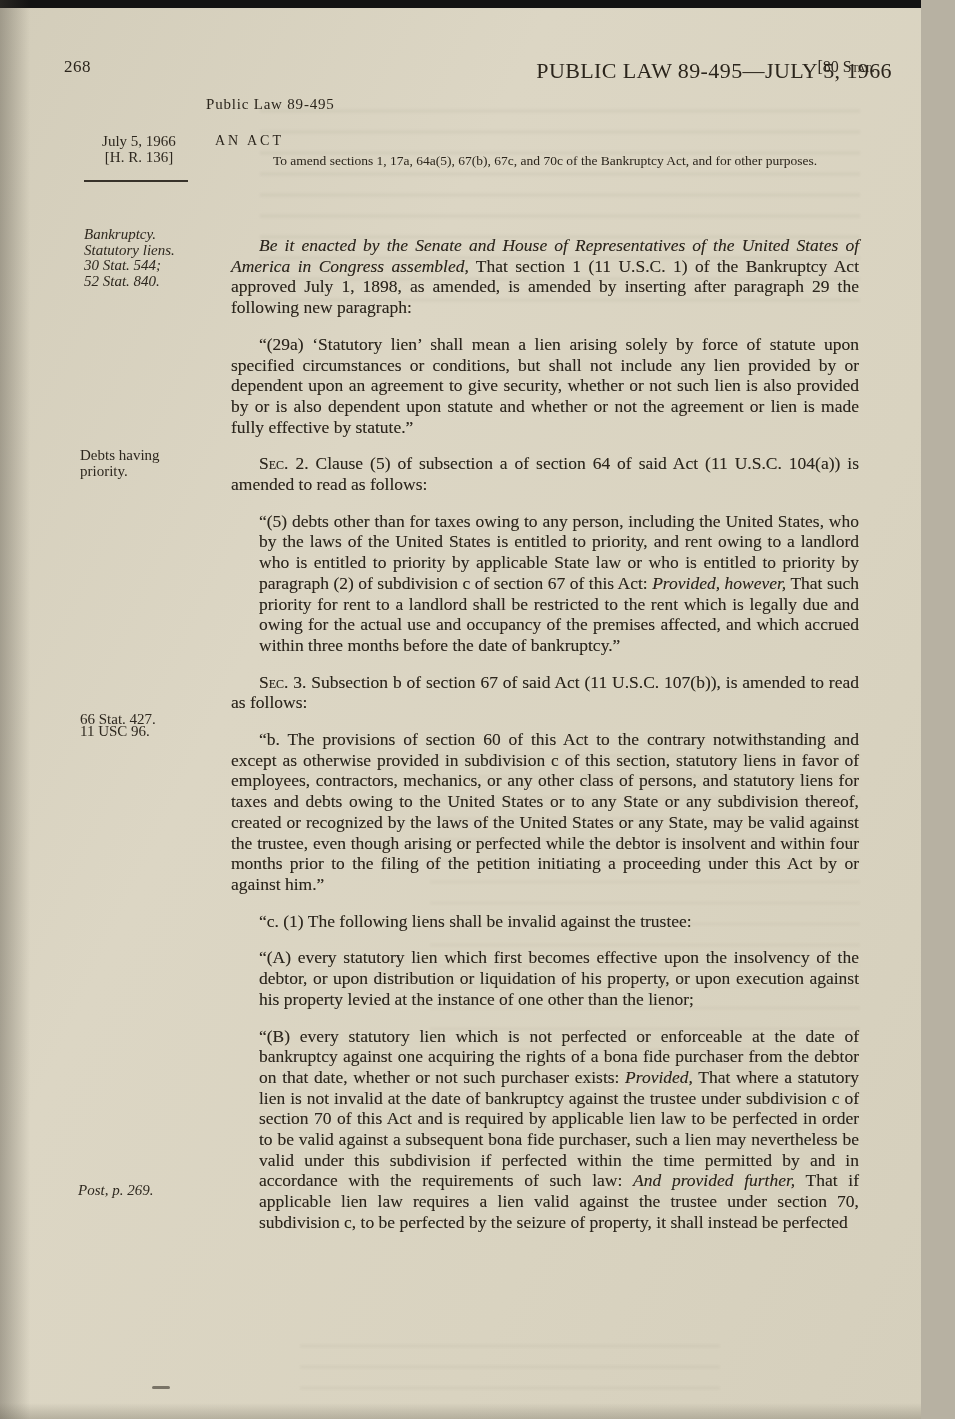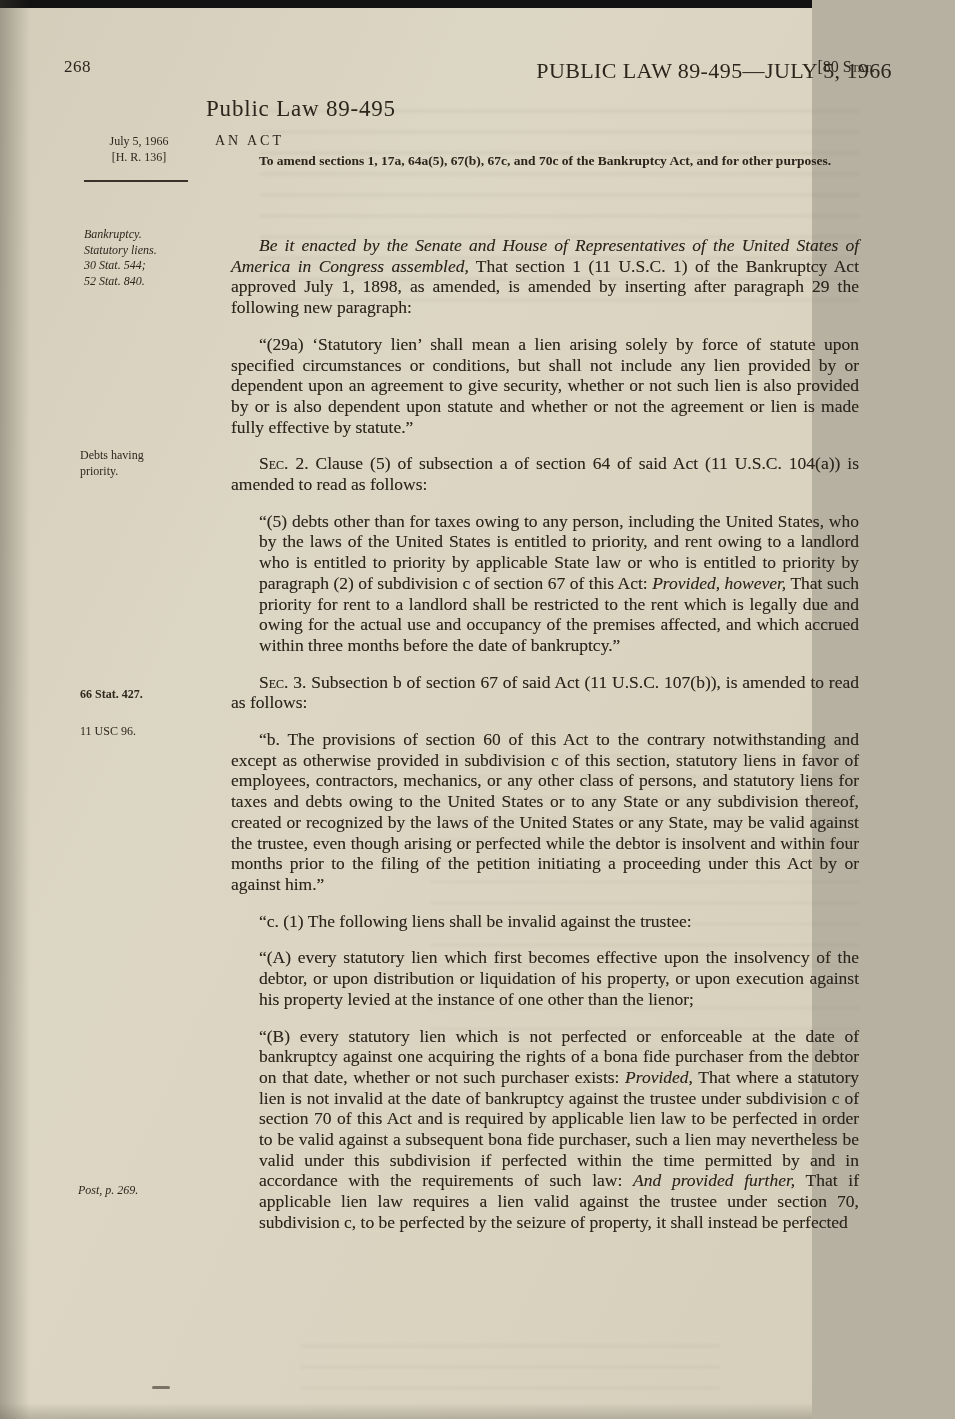--- a/index.html
+++ b/index.html
@@ -1,18 +1,18 @@
 <!DOCTYPE html>
 <html><head>
 <meta charset="utf-8">
 <style>
   html,body{margin:0;padding:0;}
   body{width:955px;height:1419px;overflow:hidden;background:#b7b1a2;}
   .page{
-    position:relative;width:812px;height:1419px;
+    position:relative;width:921px;height:1419px;
     background:linear-gradient(115deg,#d3cdba 0%,#dcd6c4 35%,#d9d3c0 70%,#d5cfbc 100%);
     font-family:"Liberation Serif","DejaVu Serif",serif;
     color:#2b251c;
   }
   .scan-top{position:absolute;top:0;left:0;right:0;height:8px;background:#121212;}
   .scan-left{position:absolute;top:0;left:0;bottom:0;width:30px;
     background:linear-gradient(90deg,rgba(75,70,60,.38),rgba(75,70,60,0));}
   .scan-bottom{position:absolute;left:0;right:0;bottom:0;height:16px;
     background:linear-gradient(0deg,rgba(85,80,66,.28),rgba(0,0,0,0));}
   .bleed{position:absolute;opacity:.5;pointer-events:none;
@@ -22,34 +22,34 @@
   .bleed.b2{left:430px;top:740px;width:430px;height:330px;opacity:.35;}
   .bleed.b3{left:300px;top:1330px;width:420px;height:60px;opacity:.45;}
   .smudge{position:absolute;left:152px;top:1386px;width:18px;height:3px;
     background:rgba(40,35,28,.55);border-radius:2px;}
 
   .pgnum{position:absolute;left:64px;top:57px;font-size:17px;letter-spacing:.5px;}
   .htitle{position:absolute;left:332px;top:58px;width:560px;text-align:right;
     font-size:22px;letter-spacing:.4px;}
   .hstat{position:absolute;left:765px;top:58px;width:110px;text-align:right;font-size:16px;}
 
-  .note{position:absolute;font-size:12px;line-height:15.5px;color:#2e281f;}
+  .note{position:absolute;font-size:15px;line-height:15.5px;color:#2e281f;}
   .note-date{left:88px;top:134px;width:102px;text-align:center;}
   .rule{position:absolute;left:84px;top:180px;width:104px;height:2px;background:#37322a;}
   .note-bank{left:84px;top:227px;font-style:italic;}
   .note-debts{left:80px;top:448px;}
-  .note-427{left:80px;top:687px;font-weight:bold;}
+  .note-427{left:80px;top:712px;}
   .note-usc{left:80px;top:724px;}
   .note-post{left:78px;top:1183px;font-style:italic;}
 
-  .law-name{position:absolute;left:206px;top:96px;font-size:23px;letter-spacing:.8px;}
+  .law-name{position:absolute;left:206px;top:96px;font-size:15px;letter-spacing:.8px;}
   .an-act{position:absolute;left:215px;top:133px;width:660px;text-align:left;
     font-size:14px;letter-spacing:3px;}
   .purpose{position:absolute;left:245px;top:153px;width:600px;text-align:center;
-    font-size:13.5px;line-height:16.5px;font-weight:bold;}
+    font-size:13.5px;line-height:16.5px;font-weight:normal;}
 
   .body-col{position:absolute;left:215px;top:219px;width:660px;
     font-size:17.5px;line-height:20.7px;text-align:justify;
     text-shadow:0 0 .5px rgba(43,37,28,.35);}
   .para{margin:16px;text-indent:28px;}
   .block{margin-left:44px;text-indent:0;}
   .sc{font-variant:small-caps;}
   .it{font-style:italic;}
 </style>
 </head>

